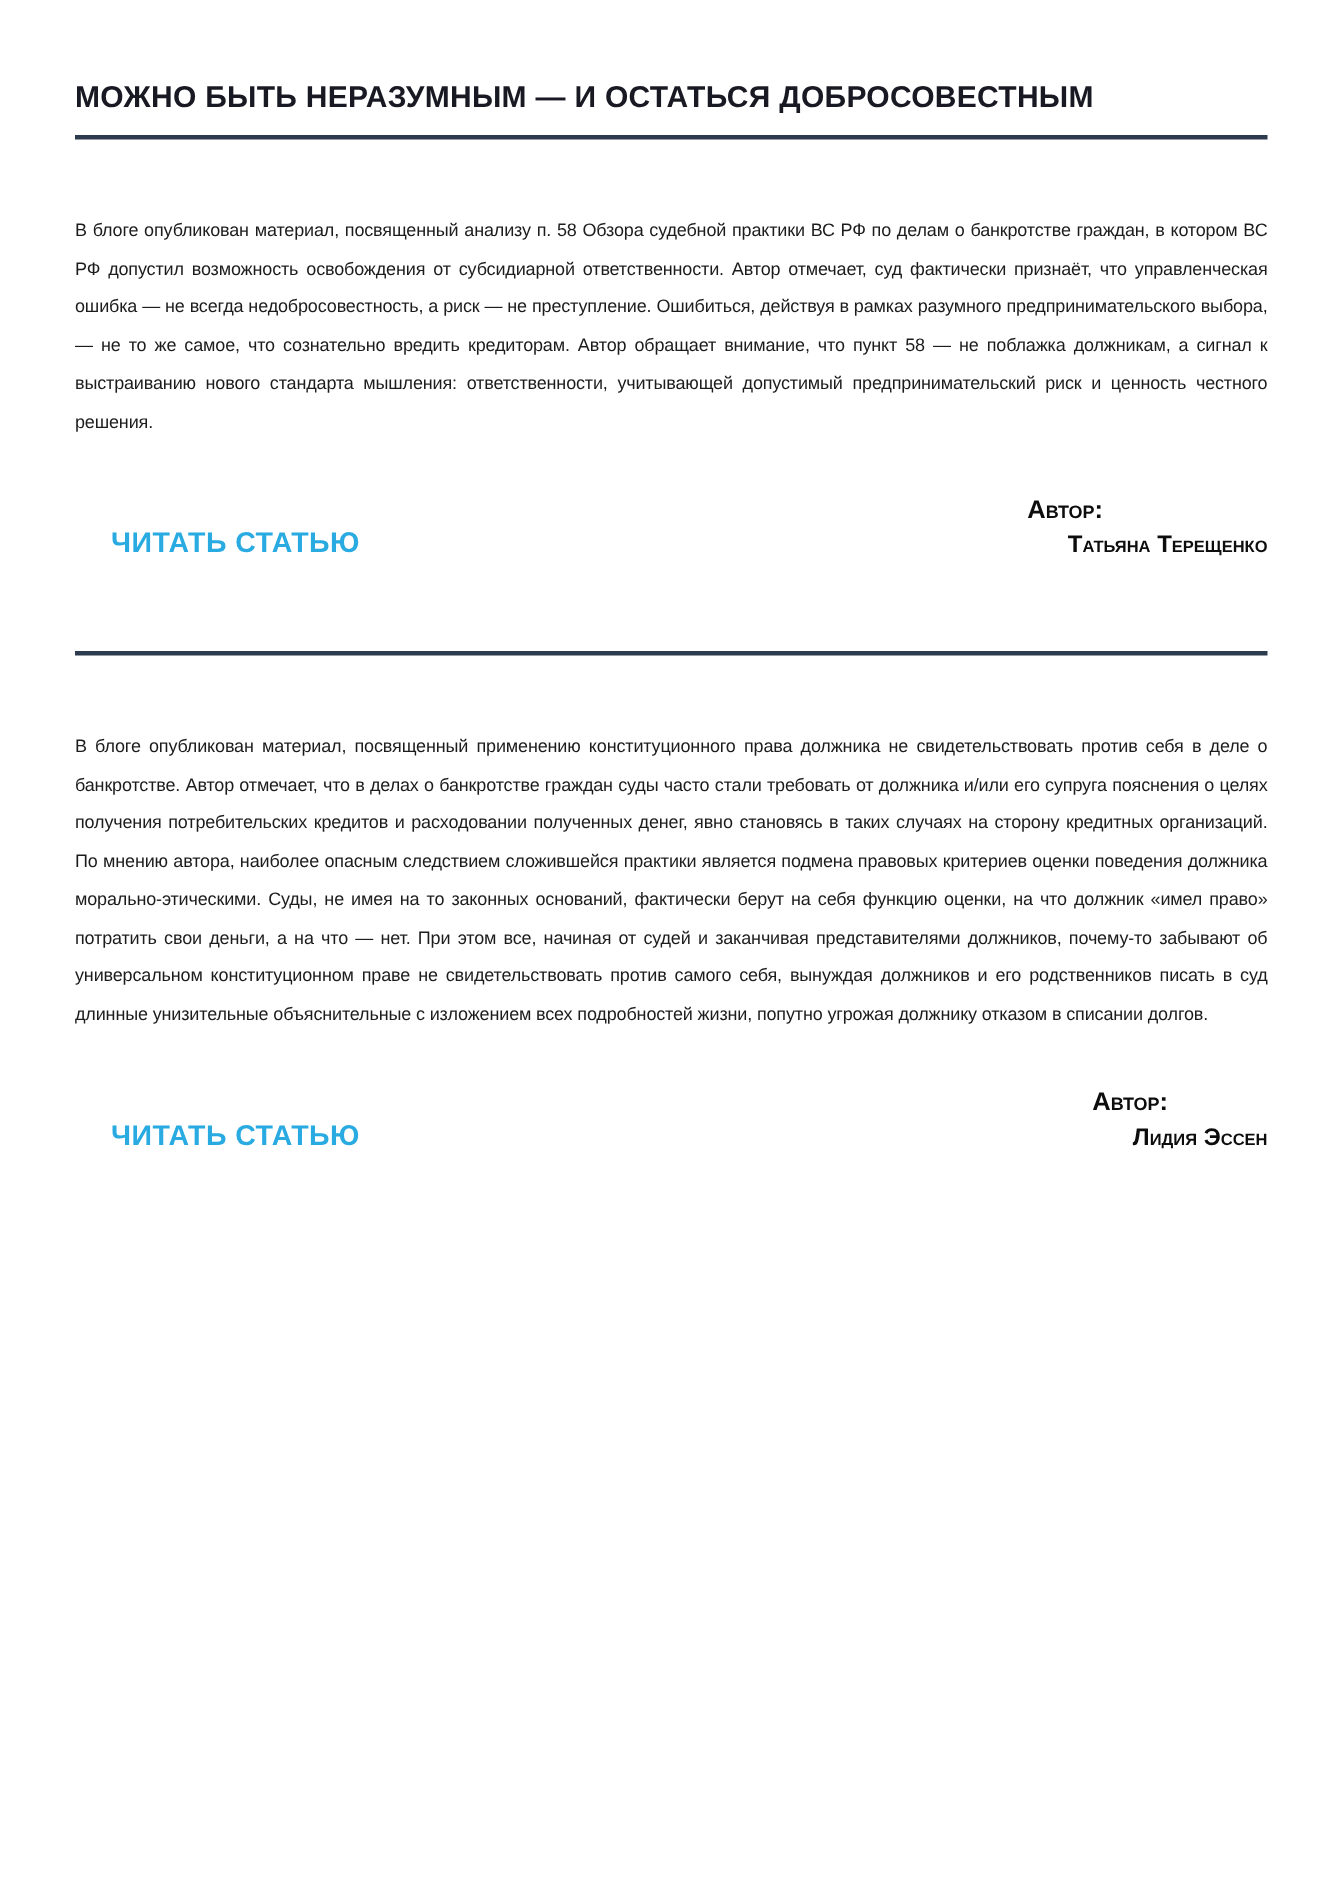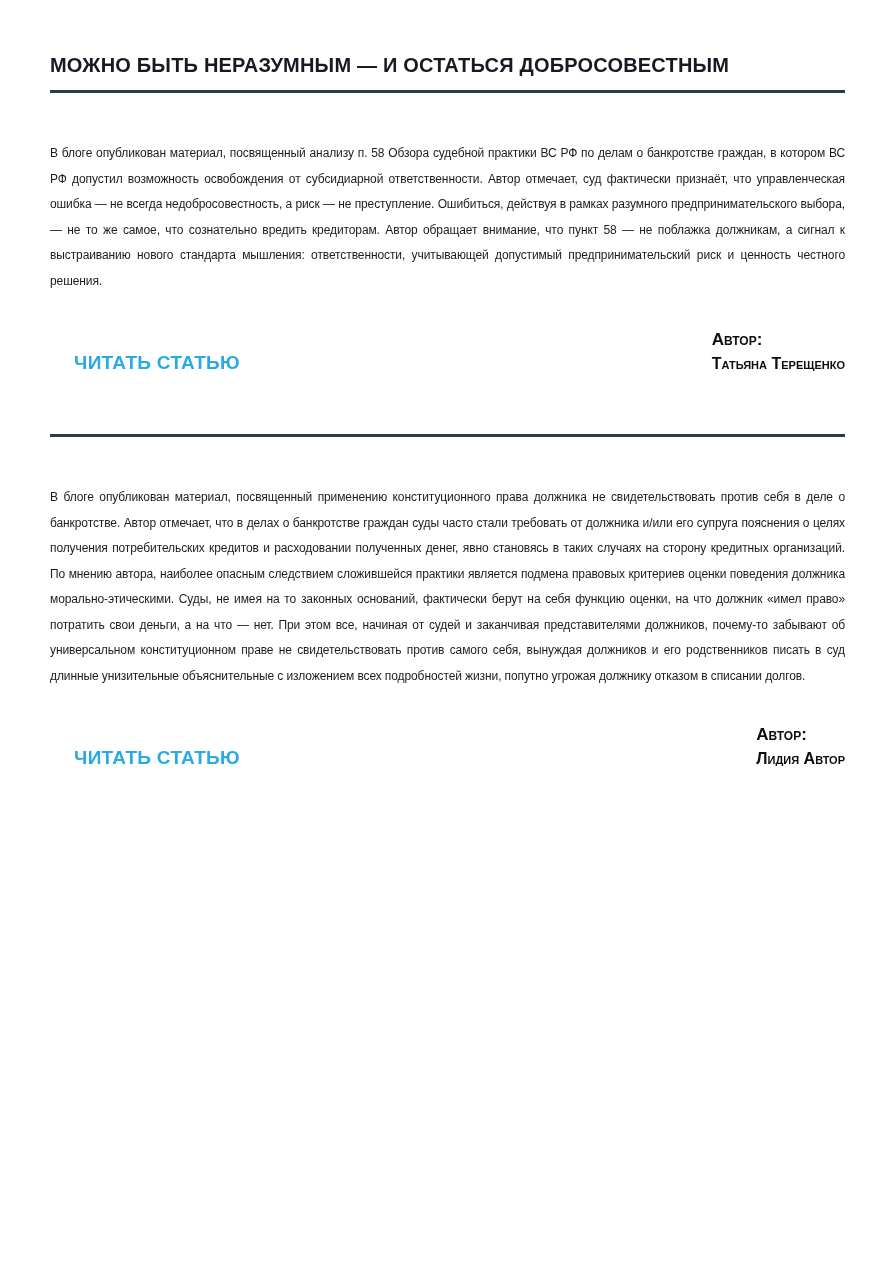--- a/index.html
+++ b/index.html
@@ -70,20 +70,21 @@
   }
   .author-label{
     font-size:17px;
     font-weight:700;
     color:#0d0d0d;
   }
   .author-name{
     font-size:16px;
     font-weight:700;
     color:#0d0d0d;
+    margin-left:27px;
   }
 </style>
 </head>
 <body>
 
 <div class="page">
 
   <article>
     <h2 class="article-title">МОЖНО БЫТЬ НЕРАЗУМНЫМ — И ОСТАТЬСЯ ДОБРОСОВЕСТНЫМ</h2>
     <hr class="title-rule">
@@ -97,18 +98,18 @@
     </div>
   </article>
 
   <article>
     <hr class="title-rule">
     <p class="article-summary">В блоге опубликован материал, посвященный применению конституционного права должника не свидетельствовать против себя в деле о банкротстве. Автор отмечает, что в делах о банкротстве граждан суды часто стали требовать от должника и/или его супруга пояснения о целях получения потребительских кредитов и расходовании полученных денег, явно становясь в таких случаях на сторону кредитных организаций. По мнению автора, наиболее опасным следствием сложившейся практики является подмена правовых критериев оценки поведения должника морально-этическими. Суды, не имея на то законных оснований, фактически берут на себя функцию оценки, на что должник «имел право» потратить свои деньги, а на что — нет. При этом все, начиная от судей и заканчивая представителями должников, почему-то забывают об универсальном конституционном праве не свидетельствовать против самого себя, вынуждая должников и его родственников писать в суд длинные унизительные объяснительные с изложением всех подробностей жизни, попутно угрожая должнику отказом в списании долгов.</p>
     <div class="article-footer">
       <a class="read-link">ЧИТАТЬ СТАТЬЮ</a>
       <div class="author-block">
         <div class="author-label">Автор:</div>
-        <div class="author-name">Лидия Автор</div>
+        <div class="author-name">Лидия Эссен</div>
       </div>
     </div>
   </article>
 
 </div>
 
 </body></html>

